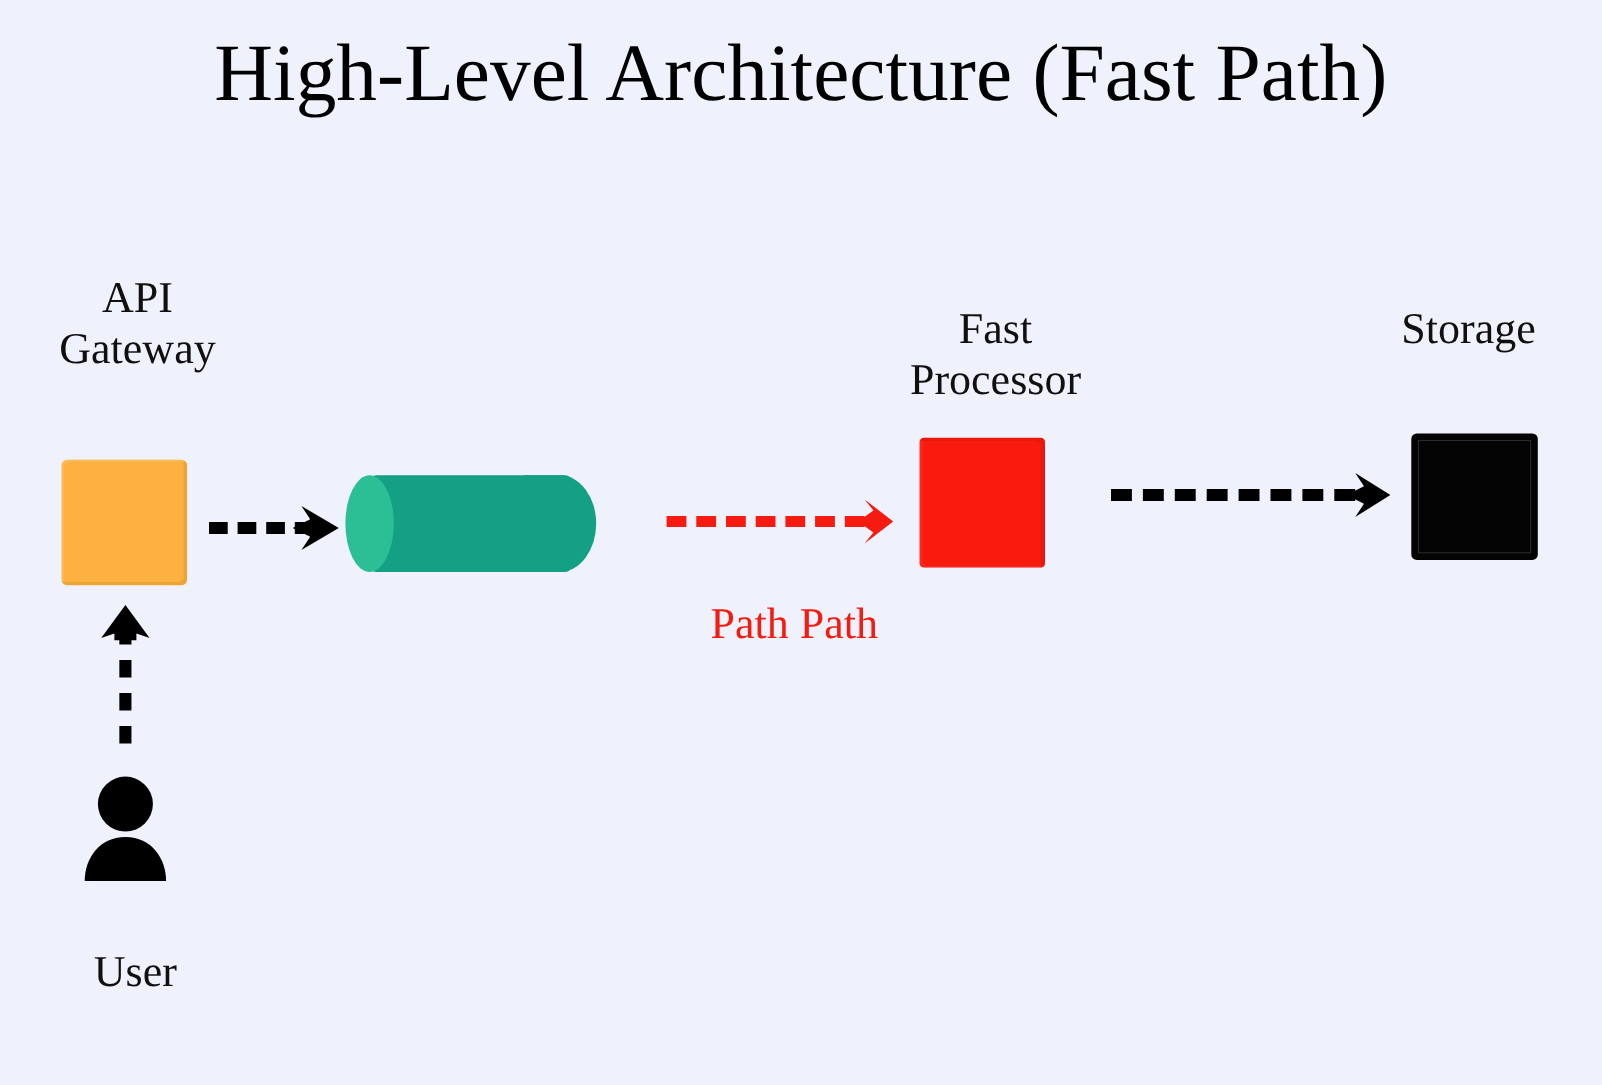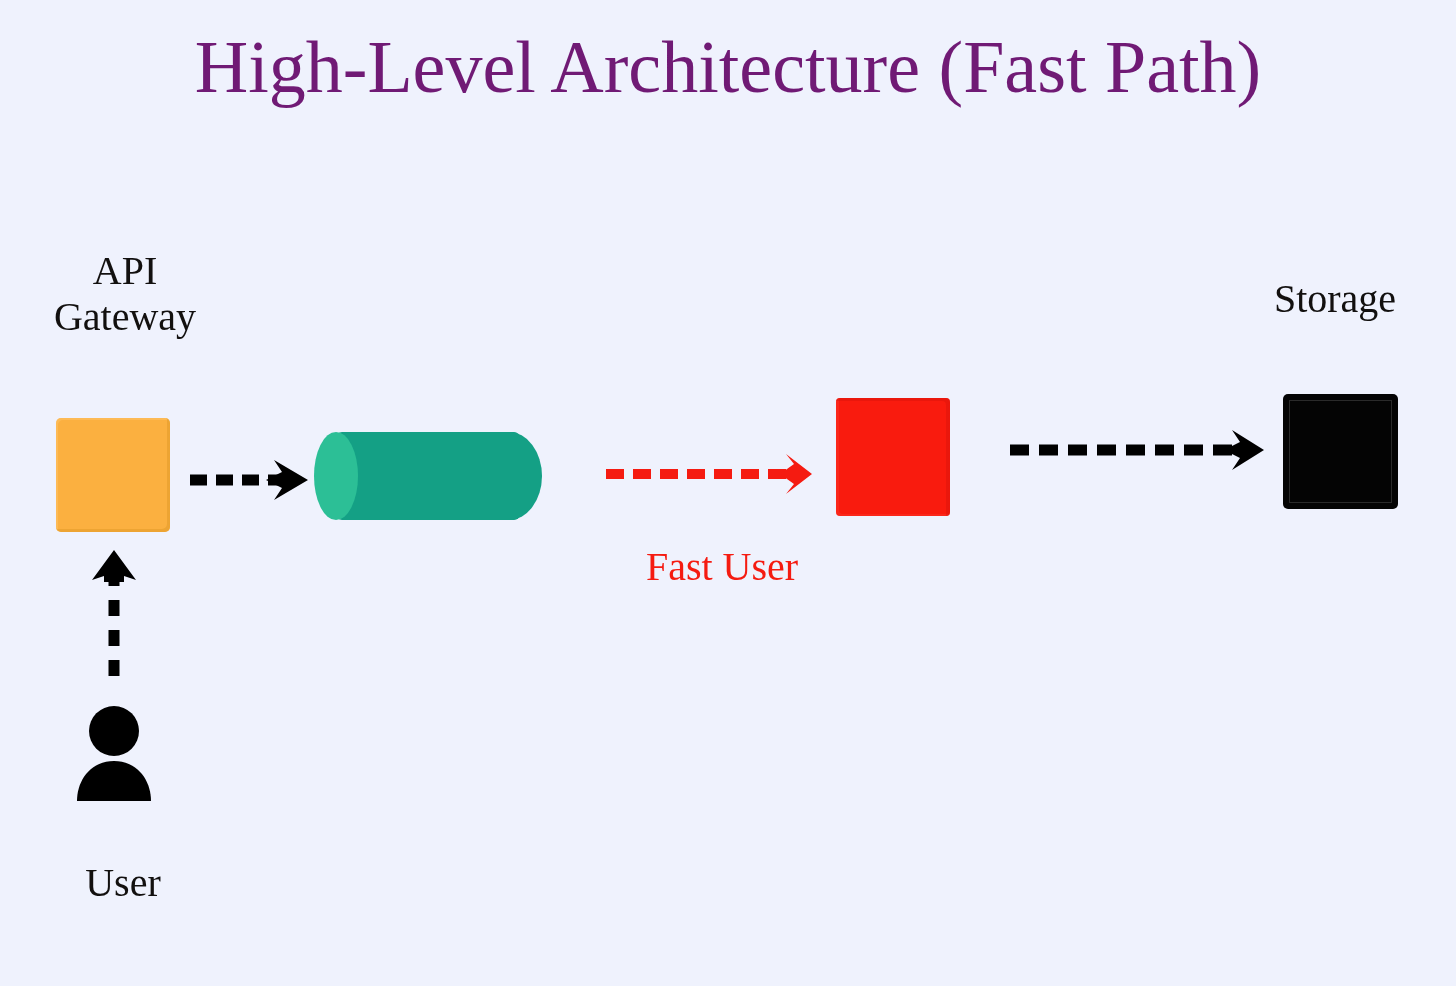--- a/index.html
+++ b/index.html
@@ -23,21 +23,21 @@
 
   
   #diagram-title {
     position: absolute;
     left: 0;
     top: 24px;
     width: 1456px;
     text-align: center;
     font-size: 74px;
     line-height: 86px;
-    color: #701a75;
+    color: #000000;
     letter-spacing: 0px;
     white-space: nowrap;
   }
 
   
   .node-label {
     position: absolute;
     text-align: center;
     color: #12100f;
     font-size: 40px;
@@ -195,30 +195,32 @@
 
   <div id="api-gateway-box"></div>
 
   <div id="messaging-cylinder">
     <div class="cyl-right-cap"></div>
     <div class="cyl-body"></div>
     <div class="cyl-left-cap"></div>
   </div>
 
 
+  <div class="node-label" id="fast-processor-label">Fast
+Processor</div>
 
   <div id="fast-processor-box"></div>
 
   <div class="node-label" id="storage-label">Storage</div>
 
   <div id="storage-box">
     <div class="storage-inner"></div>
   </div>
 
-  <div id="fast-path-caption">Fast User</div>
+  <div id="fast-path-caption">Path Path</div>
 
   <svg id="user-icon" class="arrow-svg" viewBox="0 0 80 100">
     <circle cx="40" cy="26" r="25" fill="#000000"></circle>
     <path d="M40 56 C 16 56 3 76 3 96 L 77 96 C 77 76 64 56 40 56 Z" fill="#000000"></path>
   </svg>
 
   <div class="node-label" id="user-label">User</div>
 
   <svg id="arrow-user-to-gateway" class="arrow-svg" viewBox="0 0 56 132">
     <line x1="28" y1="128" x2="28" y2="24" stroke="#000000" stroke-width="11" stroke-dasharray="16,14" stroke-linecap="butt"></line>

